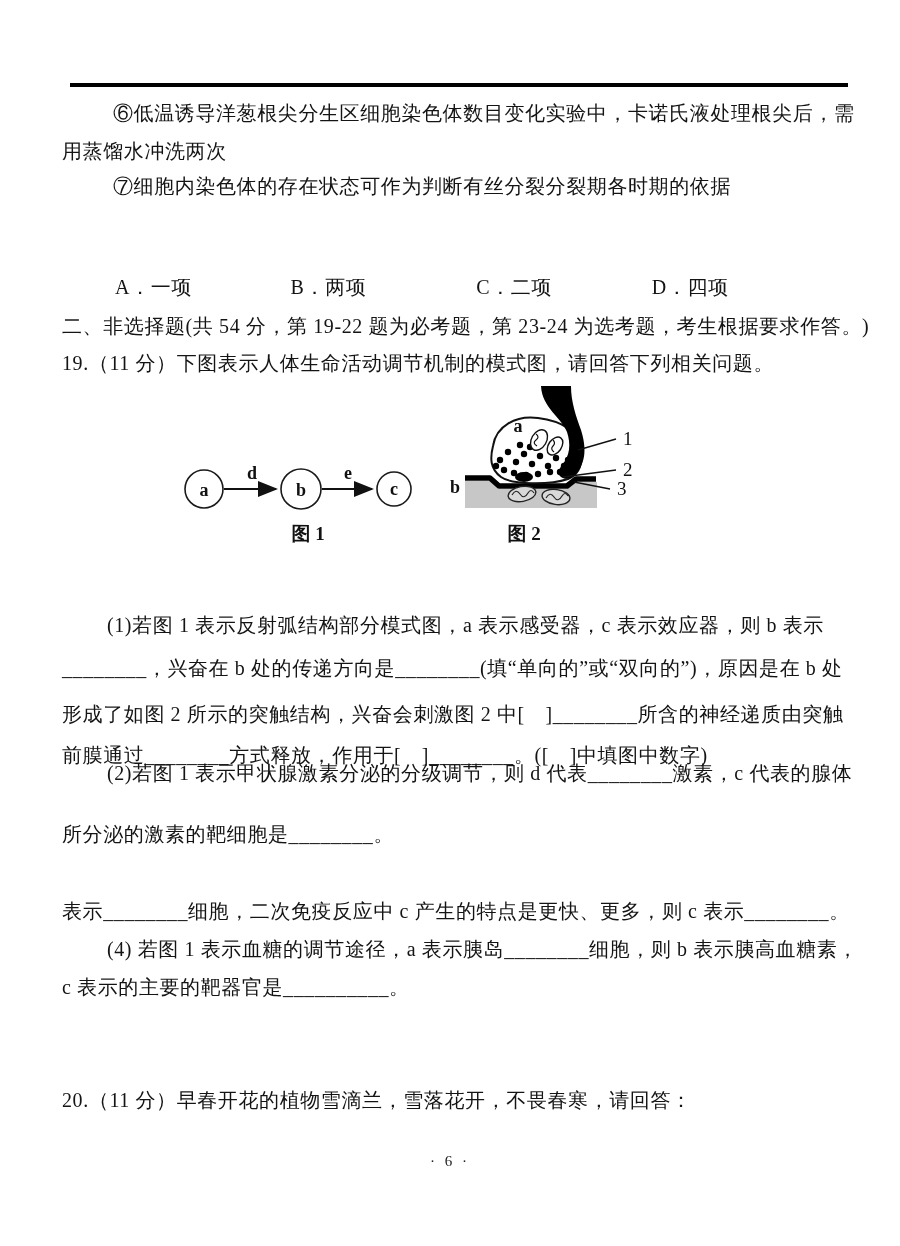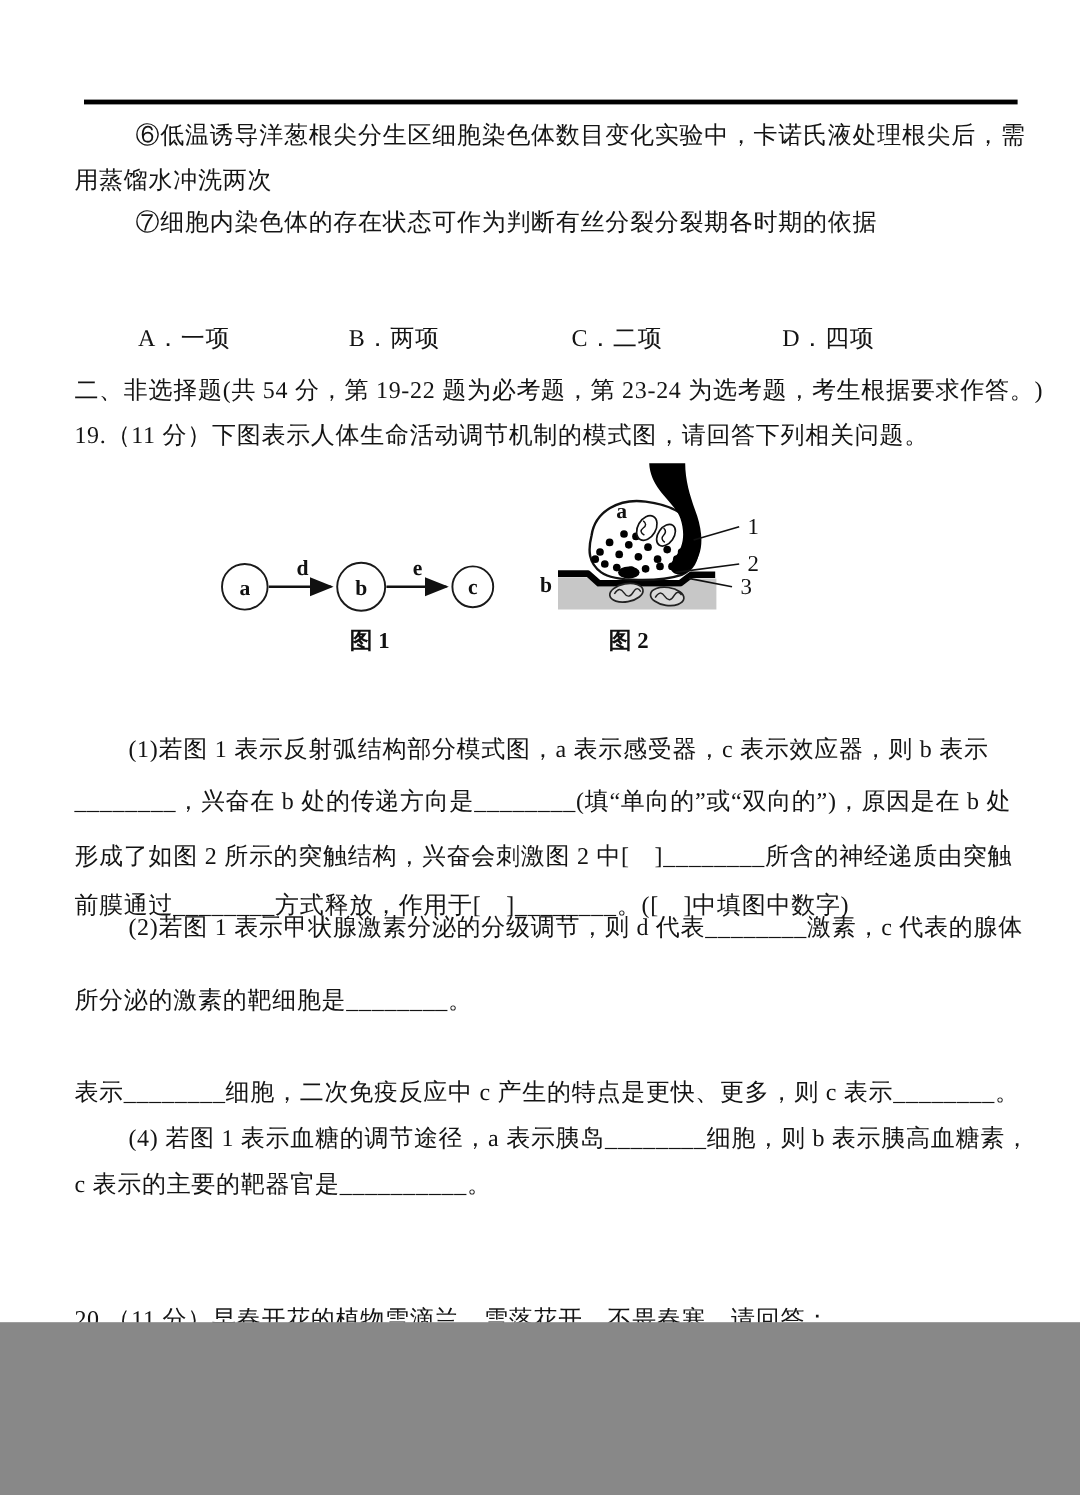--- a/index.html
+++ b/index.html
@@ -1,18 +1,18 @@
 <!DOCTYPE html>
 <html><head>
 <meta charset="utf-8">
 <style>
   html,body { margin:0; padding:0; background:#888; }
   .page {
     position:relative;
-    width:900px; height:1102px;
+    width:900px; height:1246px;
     margin:0 auto;
     background:#ffffff;
     font-family:"Liberation Serif","DejaVu Serif",serif;
     font-size:20px;
     color:#141414;
     overflow:hidden;
   }
   .rule {
     position:absolute; left:70px; top:83px;
     width:778px; height:4px; background:#000;
@@ -20,21 +20,21 @@
   .ln {
     position:absolute; left:62px;
     white-space:nowrap;
     letter-spacing:0.6px;
     line-height:26px;
   }
   .ind51 { padding-left:51px; }
   .ind45 { padding-left:45px; }
   .opts { position:absolute; left:115px; top:268px; white-space:nowrap; letter-spacing:0.6px; }
   .opt { display:inline-block; width:170px; }
-  .opt-b { width:180px; }
+  .opt-b { width:180px;margin-top:6px; }
   .opt-d { width:auto; }
   .figwrap { position:absolute; left:150px; top:382px; width:520px; height:175px; }
   svg text {
     font-family:"Liberation Serif","DejaVu Serif",serif;
     fill:#111;
   }
   .nodelbl { font-size:18px; font-weight:bold; }
   .edgelbl { font-size:18px; font-weight:bold; }
   .numlbl  { font-size:19px; }
   .figcap  { font-size:19px; font-weight:bold; }

